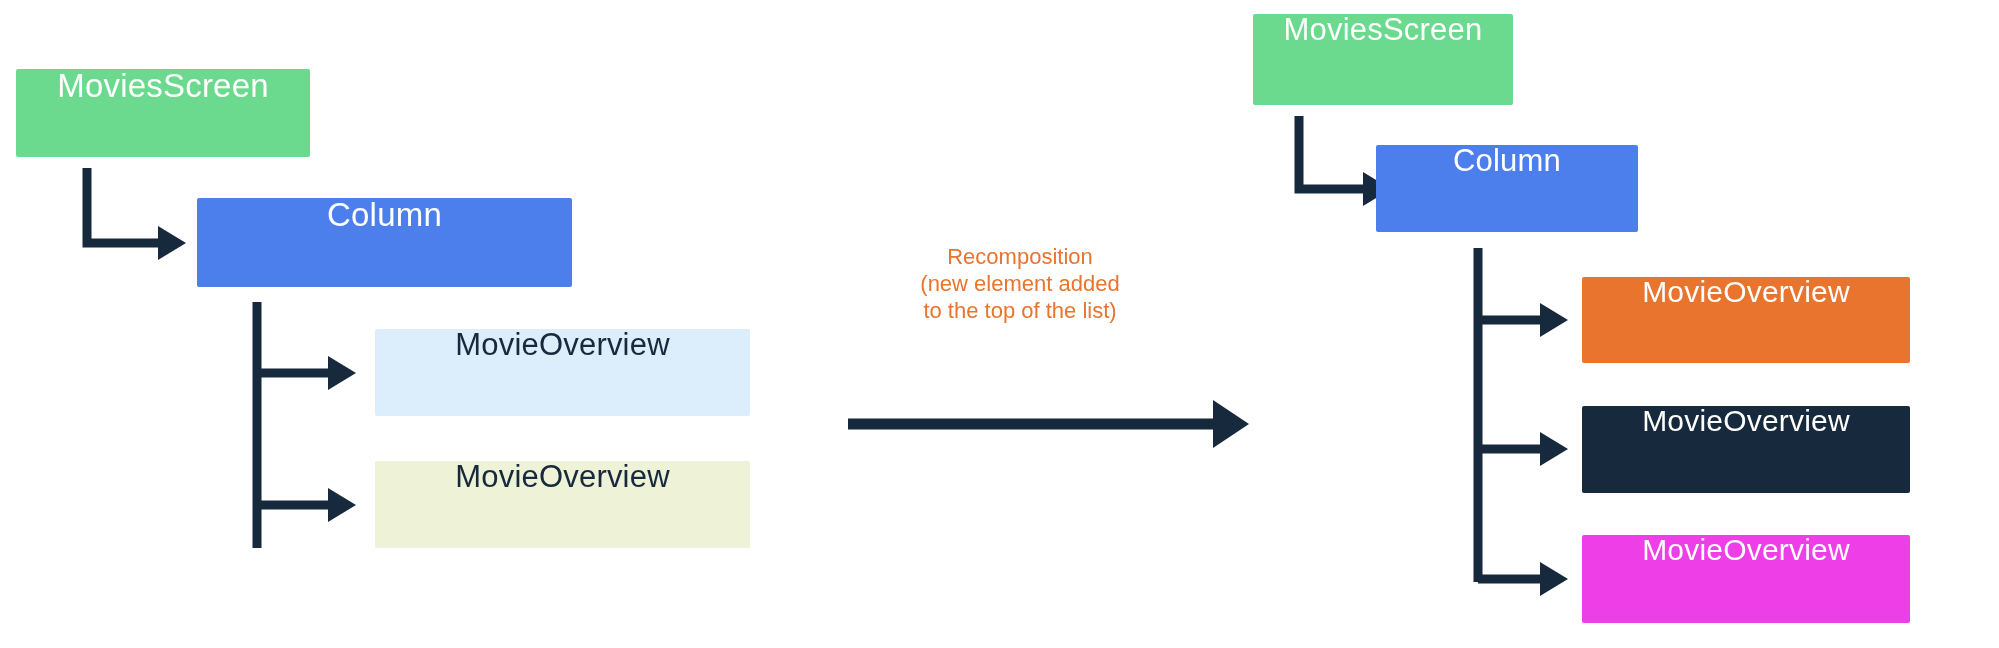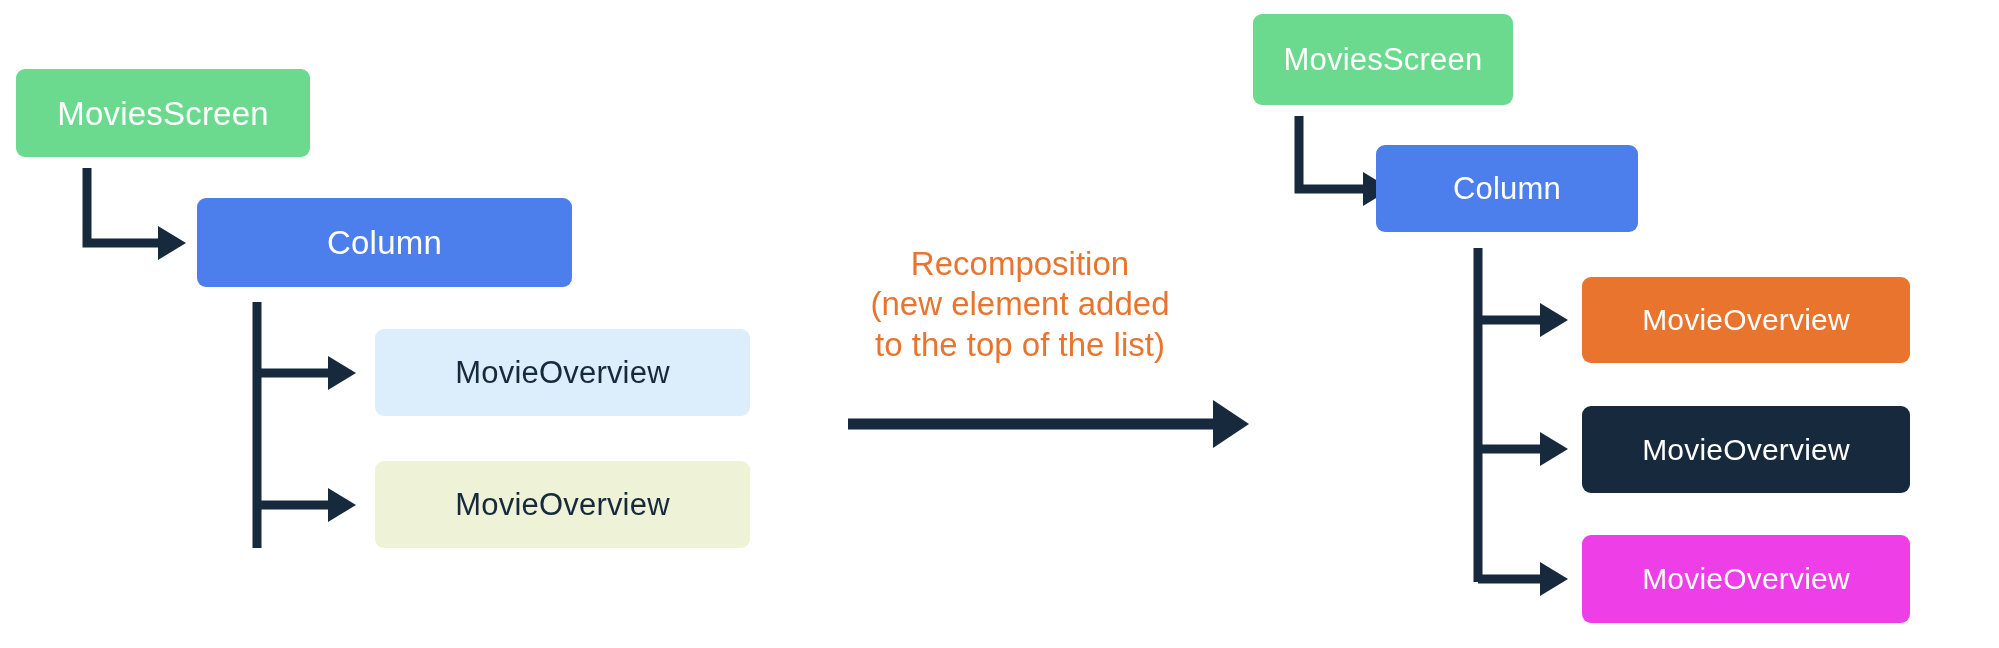--- a/index.html
+++ b/index.html
@@ -12,23 +12,22 @@
   }
   #canvas {
     position: relative;
     width: 1999px;
     height: 648px;
     background: #ffffff;
     overflow: hidden;
   }
   .node {
     position: absolute;
-    border-radius: 9px;
+    border-radius: 2px;
     display: flex;
-    align-items: center;
     justify-content: center;
     box-sizing: border-box;
     font-family: "Liberation Sans", sans-serif;
     white-space: nowrap;
     letter-spacing: 0.2px;
   }
   .node-label {
     display: block;
     line-height: 1;
   }
@@ -103,21 +102,21 @@
   </div>
 
   <div class="node" style="left:375px; top:329px; width:375px; height:87px; background:#DCEEFB; color:#17293C; font-size:31px;">
     <span class="node-label">MovieOverview</span>
   </div>
 
   <div class="node" style="left:375px; top:461px; width:375px; height:87px; background:#EEF2D6; color:#17293C; font-size:31px;">
     <span class="node-label">MovieOverview</span>
   </div>
 
-  <div class="caption" style="left:790px; top:244px; width:460px; color:#E8742E; font-size:33px;">Recomposition
+  <div class="caption" style="left:790px; top:244px; width:460px; color:#E8742E; font-size:22px;">Recomposition
 (new element added
 to the top of the list)</div>
 
   <div class="node" style="left:1253px; top:14px; width:260px; height:91px; background:#6BDA8E; color:#FFFFFF; font-size:31px;">
     <span class="node-label">MoviesScreen</span>
   </div>
 
   <div class="node" style="left:1376px; top:145px; width:262px; height:87px; background:#4C7FEB; color:#FFFFFF; font-size:31px;">
     <span class="node-label">Column</span>
   </div>

